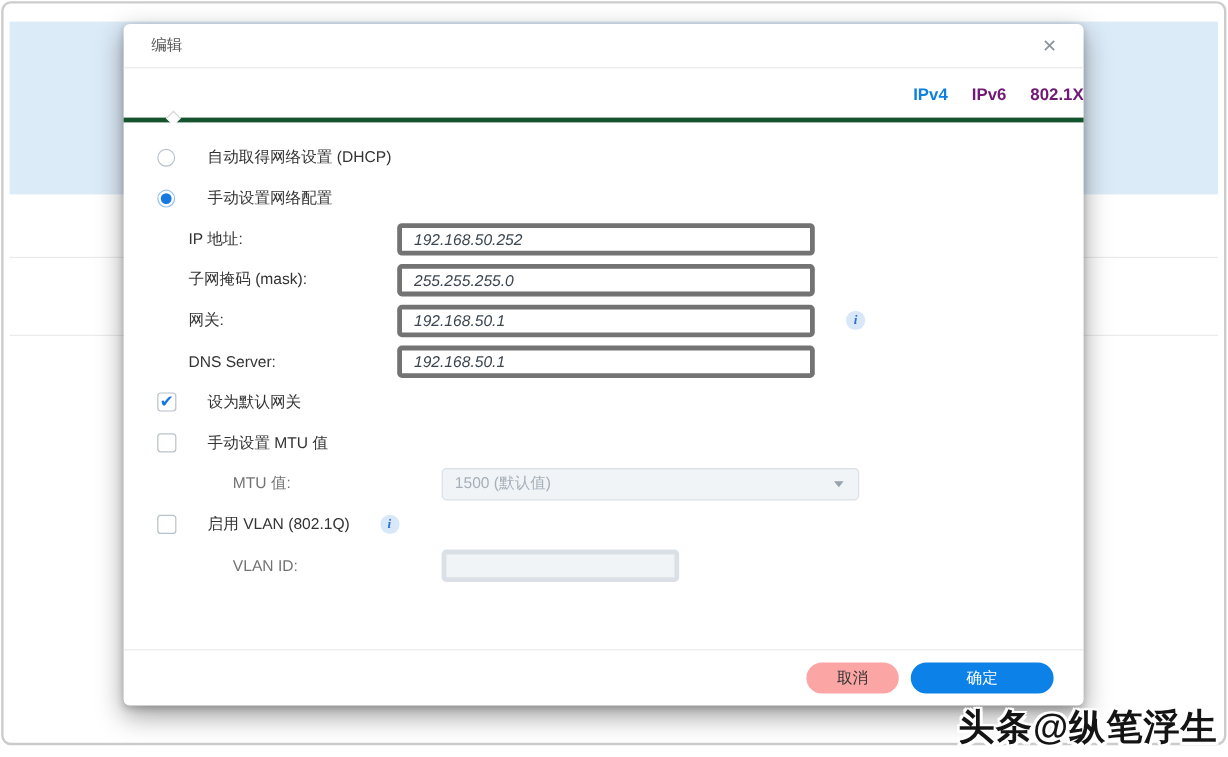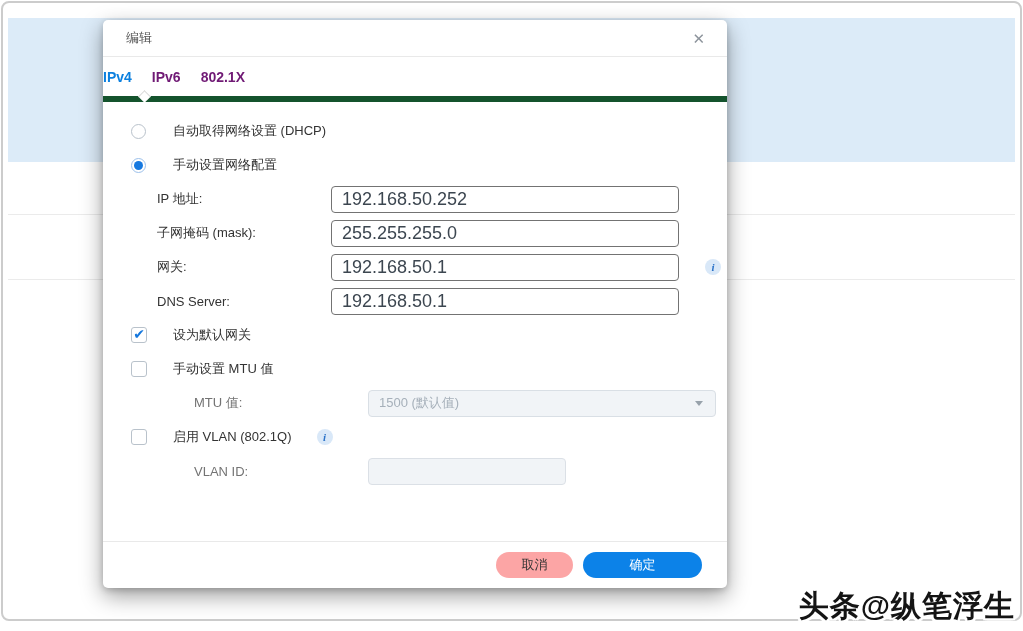--- a/index.html
+++ b/index.html
@@ -9,29 +9,29 @@
   
   .bg-frame { position:absolute; left:1px; top:1px; right:1px; height:620px;
     border:2px solid #cccccc; border-radius:8px; background:#fff; }
   .bg-selected-row { position:absolute; left:5px; right:5px; top:15px; height:144px;
     background:#dcebf8; }
   .bg-line { position:absolute; left:5px; right:5px; height:1px; background:#ebebeb; }
   .bg-line.l1 { top:211px; }
   .bg-line.l2 { top:276px; }
 
   
-  .dialog { position:absolute; left:103px; top:20px; width:624px; height:568px;
+  .dialog { position:absolute; left:103px; top:20px; width:800px; height:568px;
     background:#fff; border-radius:5px; box-shadow:0 8px 22px rgba(0,0,0,.38), 0 2px 6px rgba(0,0,0,.18); }
   .titlebar { height:37px; display:flex; align-items:center; justify-content:space-between;
     padding:0 22px 0 23px; border-bottom:1px solid #e9e9e9; }
   .title { font-size:13px; color:#555; }
   .close-btn { font-size:15px; color:#8d949c; cursor:pointer; line-height:1; font-weight:bold; }
 
   .tabs { position:relative; height:45px; display:flex; align-items:center; gap:20px;
-    border-bottom:6px solid #14532d; }
+    padding-left:24px; border-bottom:4px solid #14532d;justify-content:flex-end; }
   .tab { font-size:14px; font-weight:bold; color:#701a75; cursor:pointer; }
   .tab.active { color:#0c80df; }
   .tab-notch { position:absolute; left:37px; bottom:-5px; width:9px; height:9px;
     background:#fff; border-top:1px solid #d8d8d8; border-left:1px solid #d8d8d8;
     transform:rotate(45deg); }
 
   .body { padding-top:12px; }
   .row { display:flex; align-items:center; height:34px; padding-left:28px; font-size:13px; color:#333;gap:16px; }
   .row.field { padding-left:54px; }
   .flabel { width:158px; flex:0 0 158px; }
@@ -45,23 +45,23 @@
     border-radius:50%; background:#1679e0; }
 
   
   .checkbox { width:16px; height:16px; border-radius:3px; border:1px solid #b9c2cb;
     background:#fff; margin-right:10px; flex:0 0 16px; position:relative; cursor:pointer;
     display:flex; align-items:center; justify-content:center; }
   .checkbox .check { color:#1577dd; font-size:14px; font-weight:bold; line-height:1;
     position:relative; top:-1px; }
 
   
-  .tinput { width:348px; height:27px; border:1px solid #737373; border-radius:4px;
-    padding:0 10px; font-size:18px; color:#3c4650; background:#fff; outline:none;
-    font-family:"Liberation Sans","DejaVu Sans",sans-serif; }
+  .tinput { width:348px; height:27px; border:4px solid #737373; border-radius:4px;
+    padding:0 10px; font-size:13px; color:#3c4650; background:#fff; outline:none;
+    font-family:"Liberation Sans","DejaVu Sans",sans-serif;font-style:italic; }
   .tinput.short { width:198px; }
   .tinput:disabled, .tinput.disabled { background:#f1f4f7; border-color:#dbe0e6; color:#a6b0ba; }
 
   
   .select { width:348px; height:27px; border:1px solid #d9dfe5; border-radius:4px;
     background:#f1f4f7; display:flex; align-items:center; justify-content:space-between;
     padding:0 12px 0 10px; color:#a6b0ba; font-size:13px; }
   .select .arrow { width:0; height:0; border-left:4px solid transparent;
     border-right:4px solid transparent; border-top:5px solid #98a2ab; }
 

